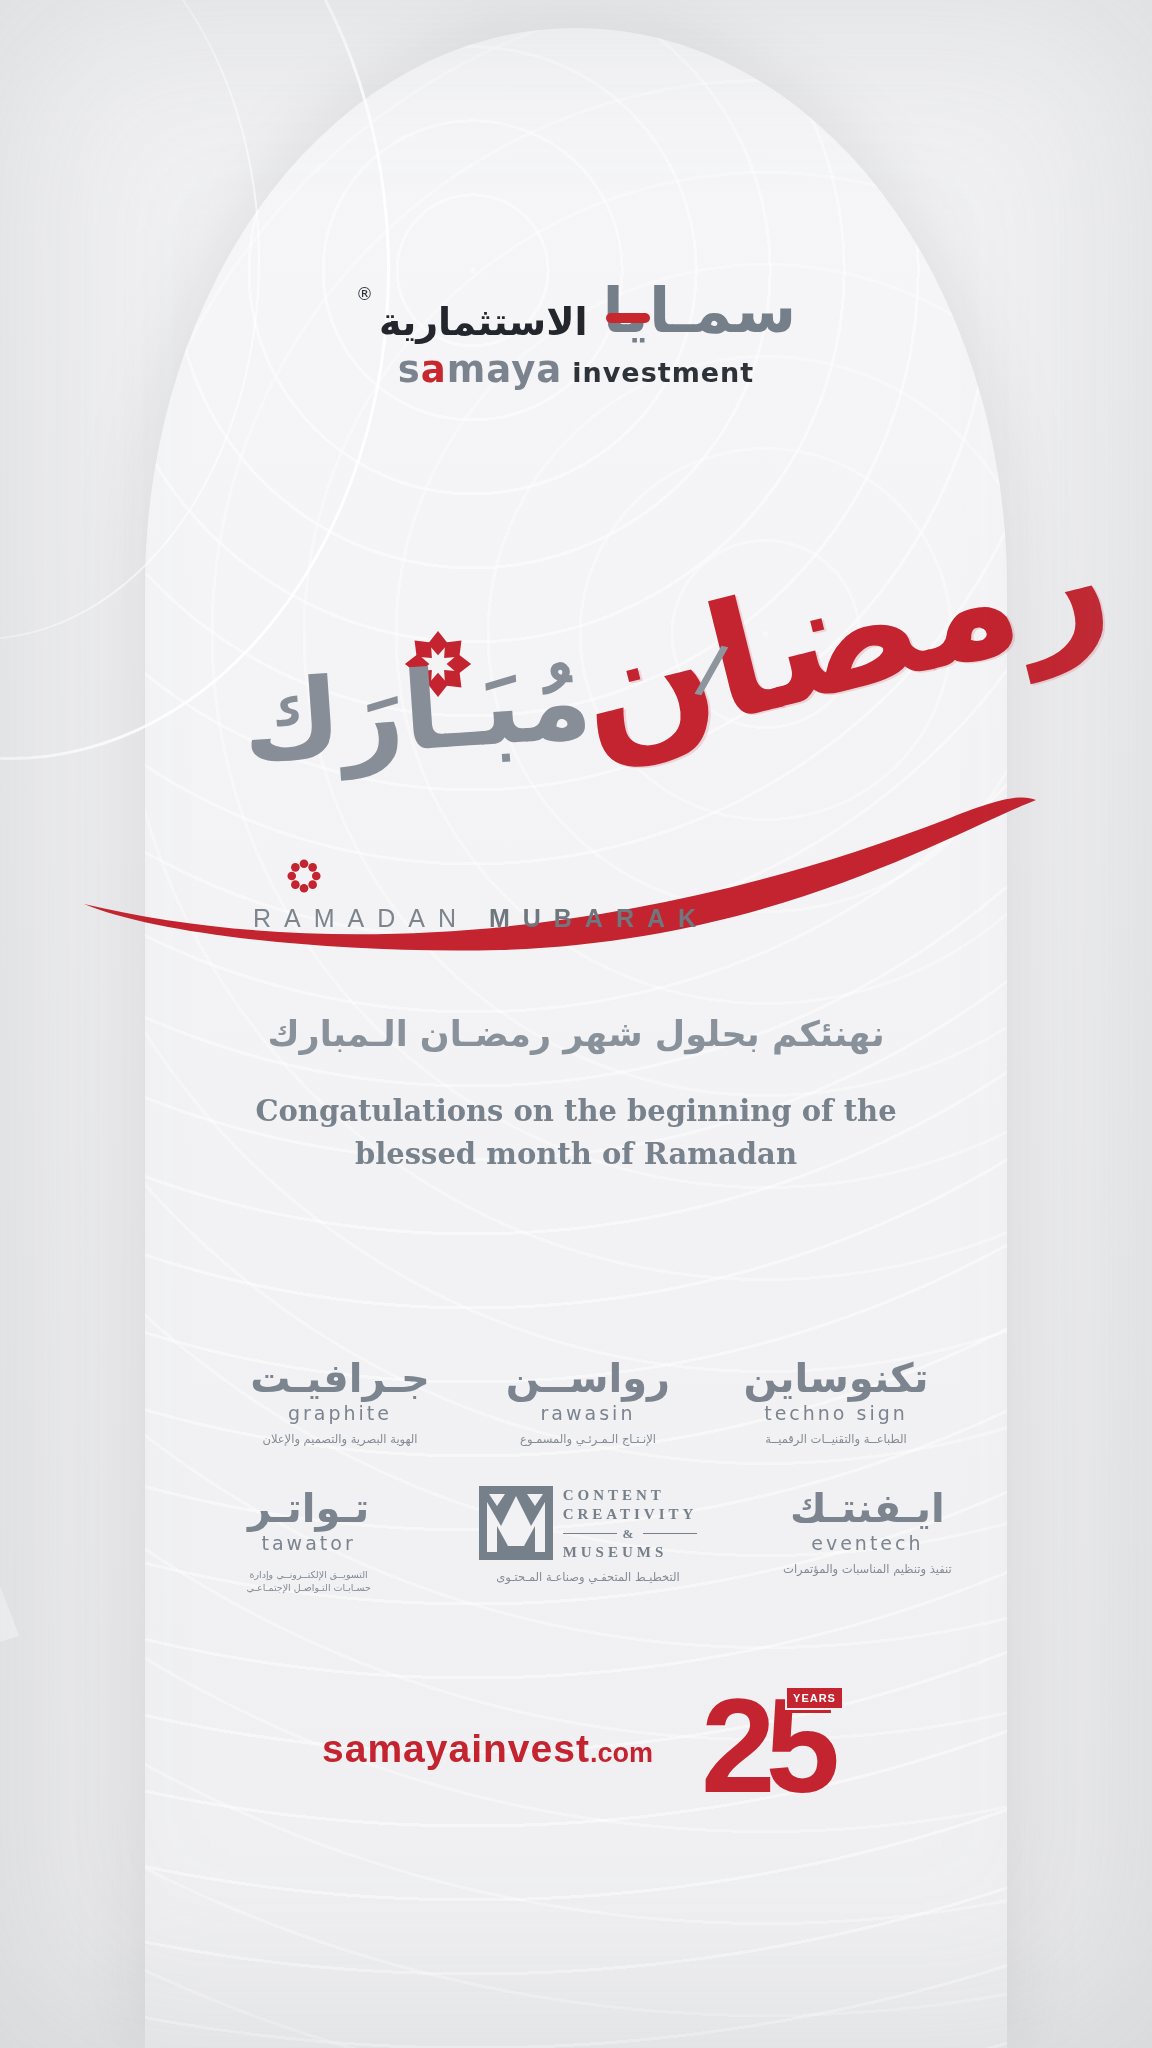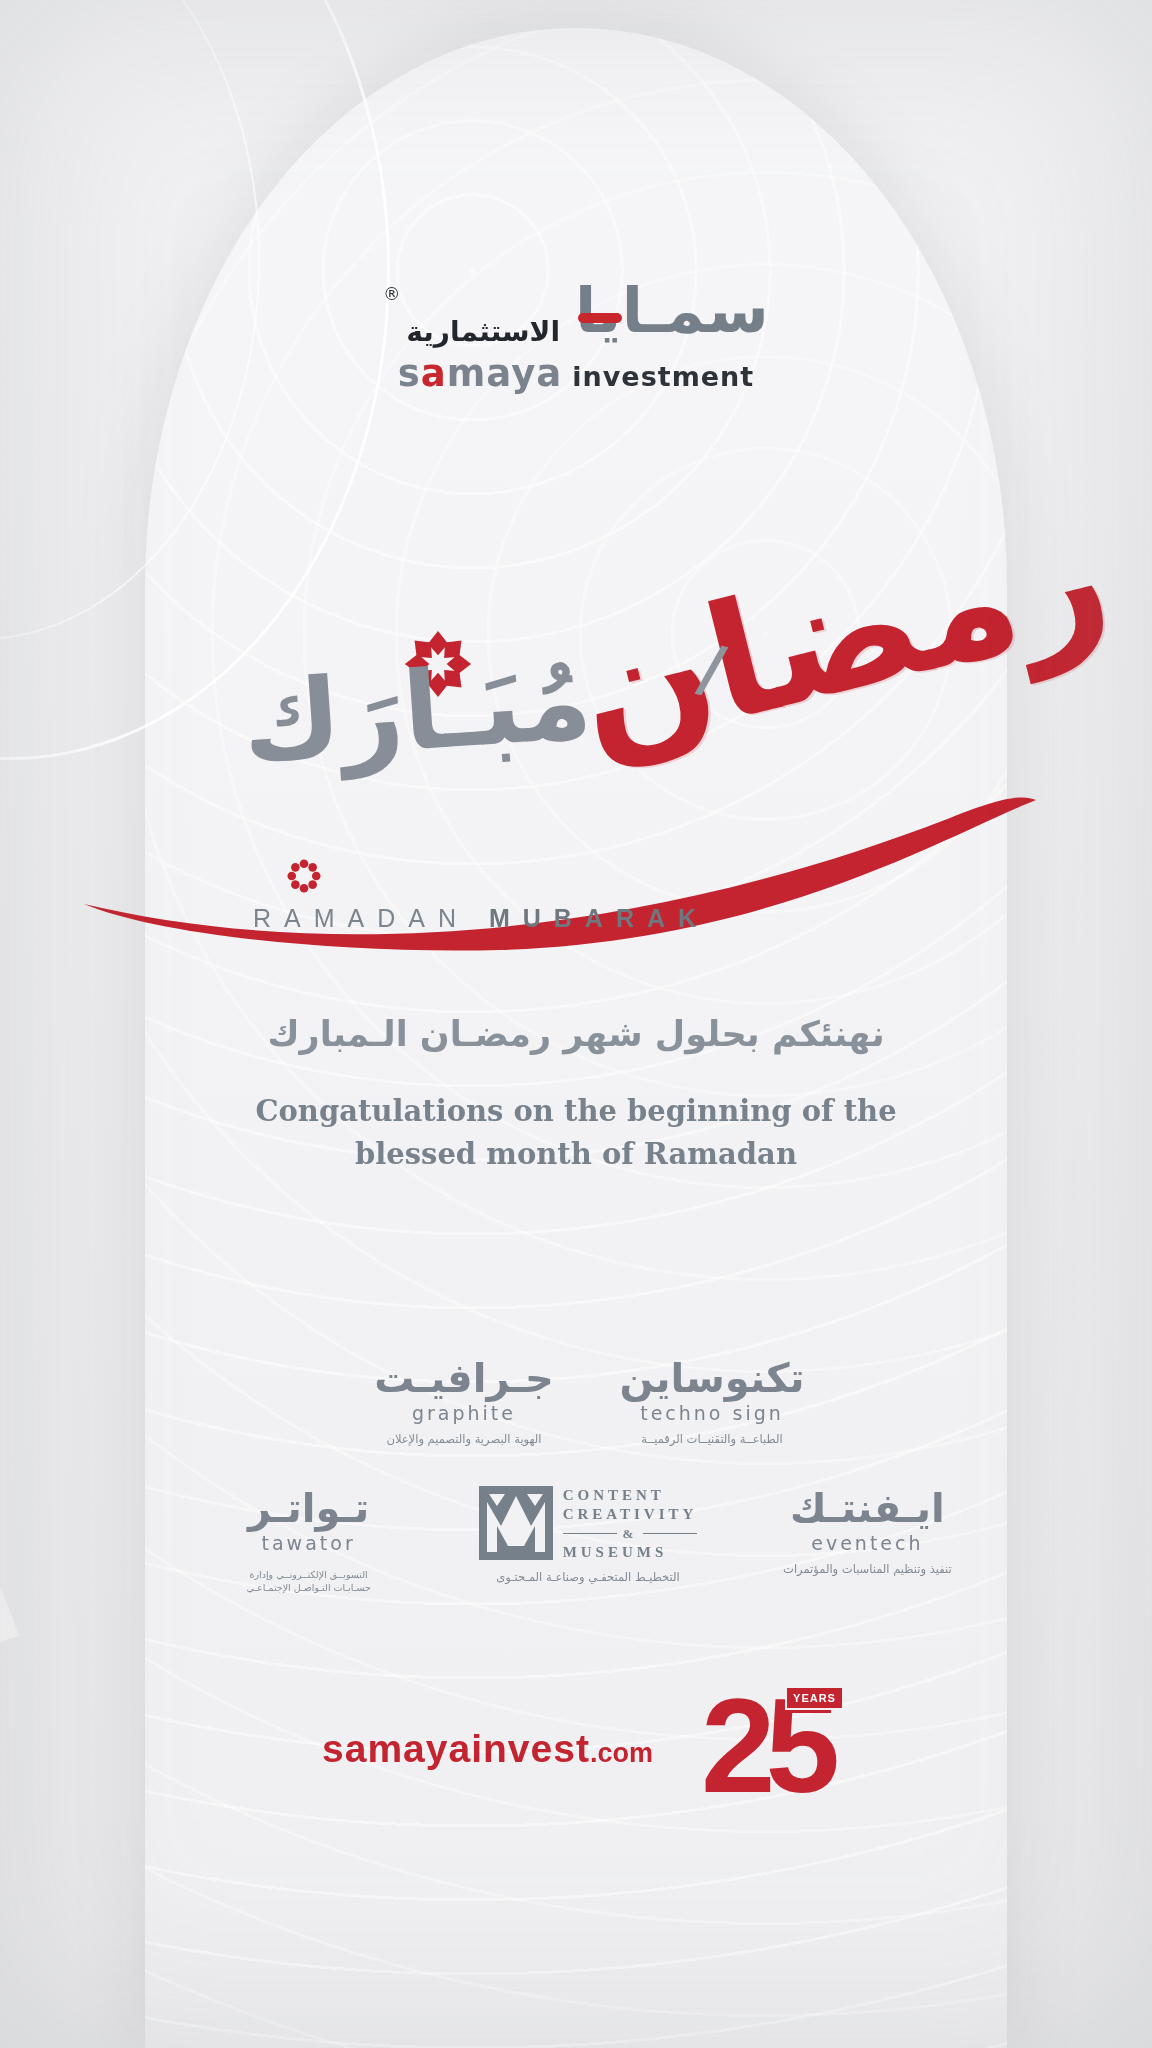--- a/index.html
+++ b/index.html
@@ -33,21 +33,21 @@
     transform:rotate(24deg); }
   .swoosh-br { width:900px; height:720px; right:-320px; bottom:-260px;
     border:44px solid rgba(222,224,228,0.55); border-top-color:transparent; border-left-color:transparent;
     transform:rotate(-18deg); }
   .vignette { position:absolute; inset:0; box-shadow: inset 0 0 190px rgba(140,144,152,0.22); pointer-events:none; }
 
   
   .brand { position:absolute; top:282px; left:0; width:100%; text-align:center; }
   .brand-row { display:inline-flex; align-items:flex-start; direction:ltr; }
   .reg-mark { font-size:17px; color:#2e333a; margin:2px 6px 0 0; }
-  .brand-ar-desc { font-size:28px; color:#23272d; font-weight:bold; margin-top:33px; letter-spacing:0; }
+  .brand-ar-desc { font-size:38px; color:#23272d; font-weight:bold; margin-top:18px; letter-spacing:0; }
   .brand-ar-name { position:relative; font-size:62px; line-height:58px; color:#757f89; font-weight:bold; margin-left:15px; letter-spacing:-2px; }
   .brand-red-dash { position:absolute; left:3px; top:31px; width:44px; height:10px; border-radius:5px; background:#c8272e; }
   .brand-latin { margin-top:4px; display:flex; justify-content:center; align-items:baseline; gap:10px; }
   .latin-name { font-size:37px; font-weight:bold; letter-spacing:1px; color:#7b848e; }
   .latin-name .accent { color:#c8272e; }
   .latin-desc { font-size:27px; font-weight:bold; letter-spacing:1px; color:#2e333a; }
 
   
   .hero { position:absolute; top:556px; left:0; width:100%; height:400px; }
   .flower { position:absolute; }
@@ -184,20 +184,25 @@
     <div>blessed month of Ramadan</div>
   </div>
 
   <div class="partners-row row1">
     <div class="partner">
       <div class="p-ar">جـرافيـت</div>
       <div class="p-latin">graphite</div>
       <div class="p-tag">الهوية البصرية والتصميم والإعلان</div>
     </div>
     <div class="partner">
+      <div class="p-ar">رواســن</div>
+      <div class="p-latin">rawasin</div>
+      <div class="p-tag">الإنـتـاج الـمـرئـي والمسمـوع</div>
+    </div>
+    <div class="partner">
       <div class="p-ar">تكنوساين</div>
       <div class="p-latin">techno sign</div>
       <div class="p-tag">الطباعــة والتقنيــات الرقميــة</div>
     </div>
   </div>
 
   <div class="partners-row row2">
     <div class="partner">
       <div class="p-ar">تـواتـر</div>
       <div class="p-latin">tawator</div>

